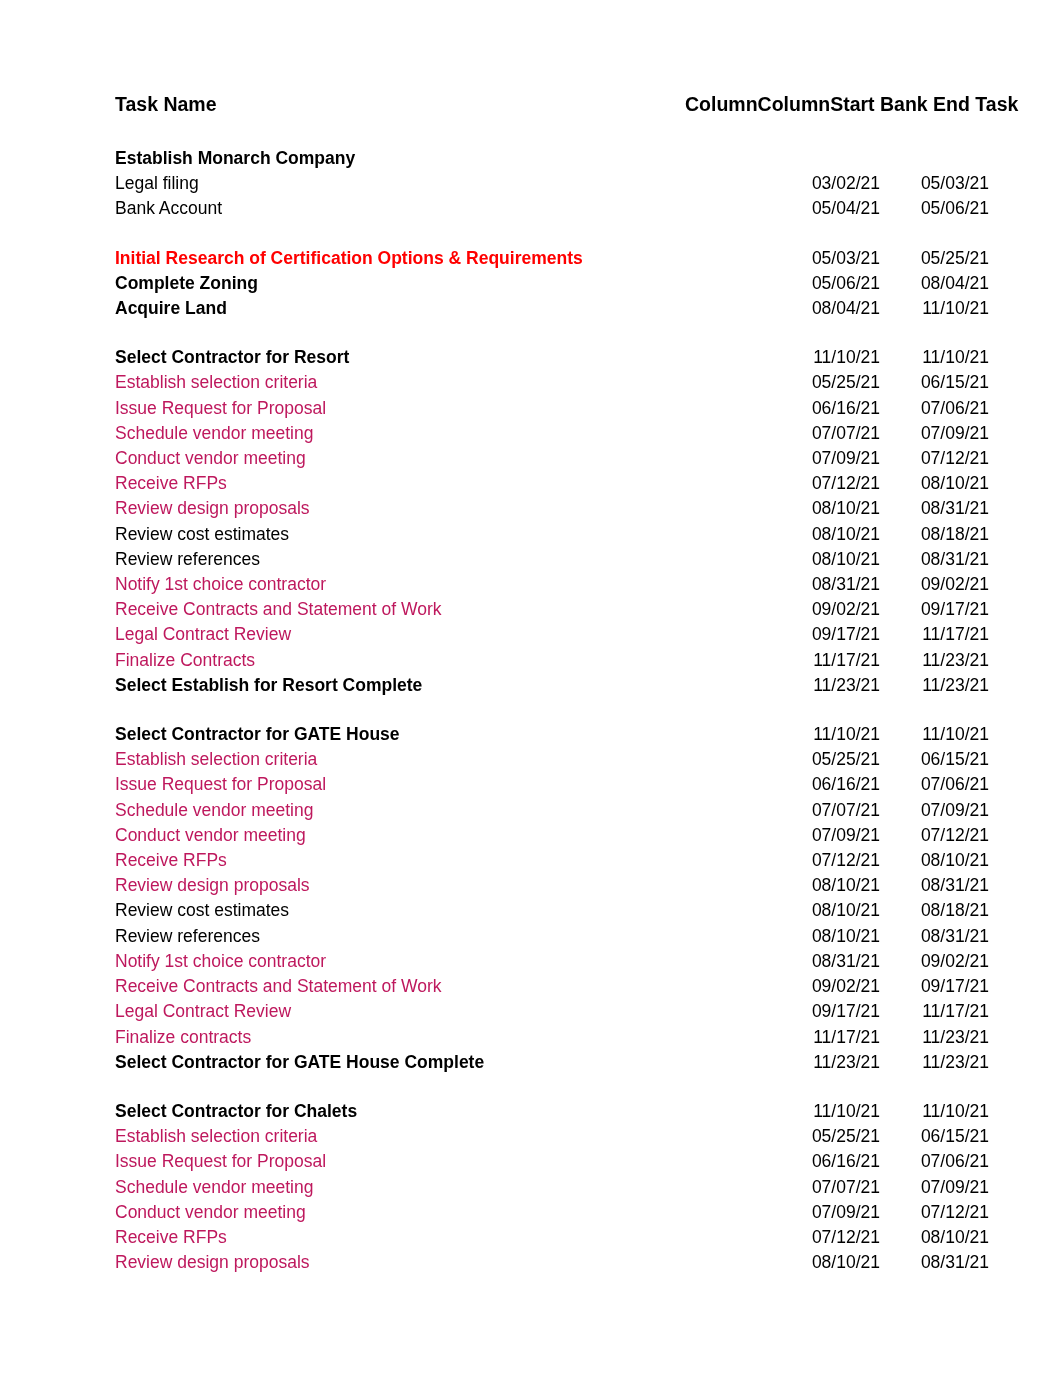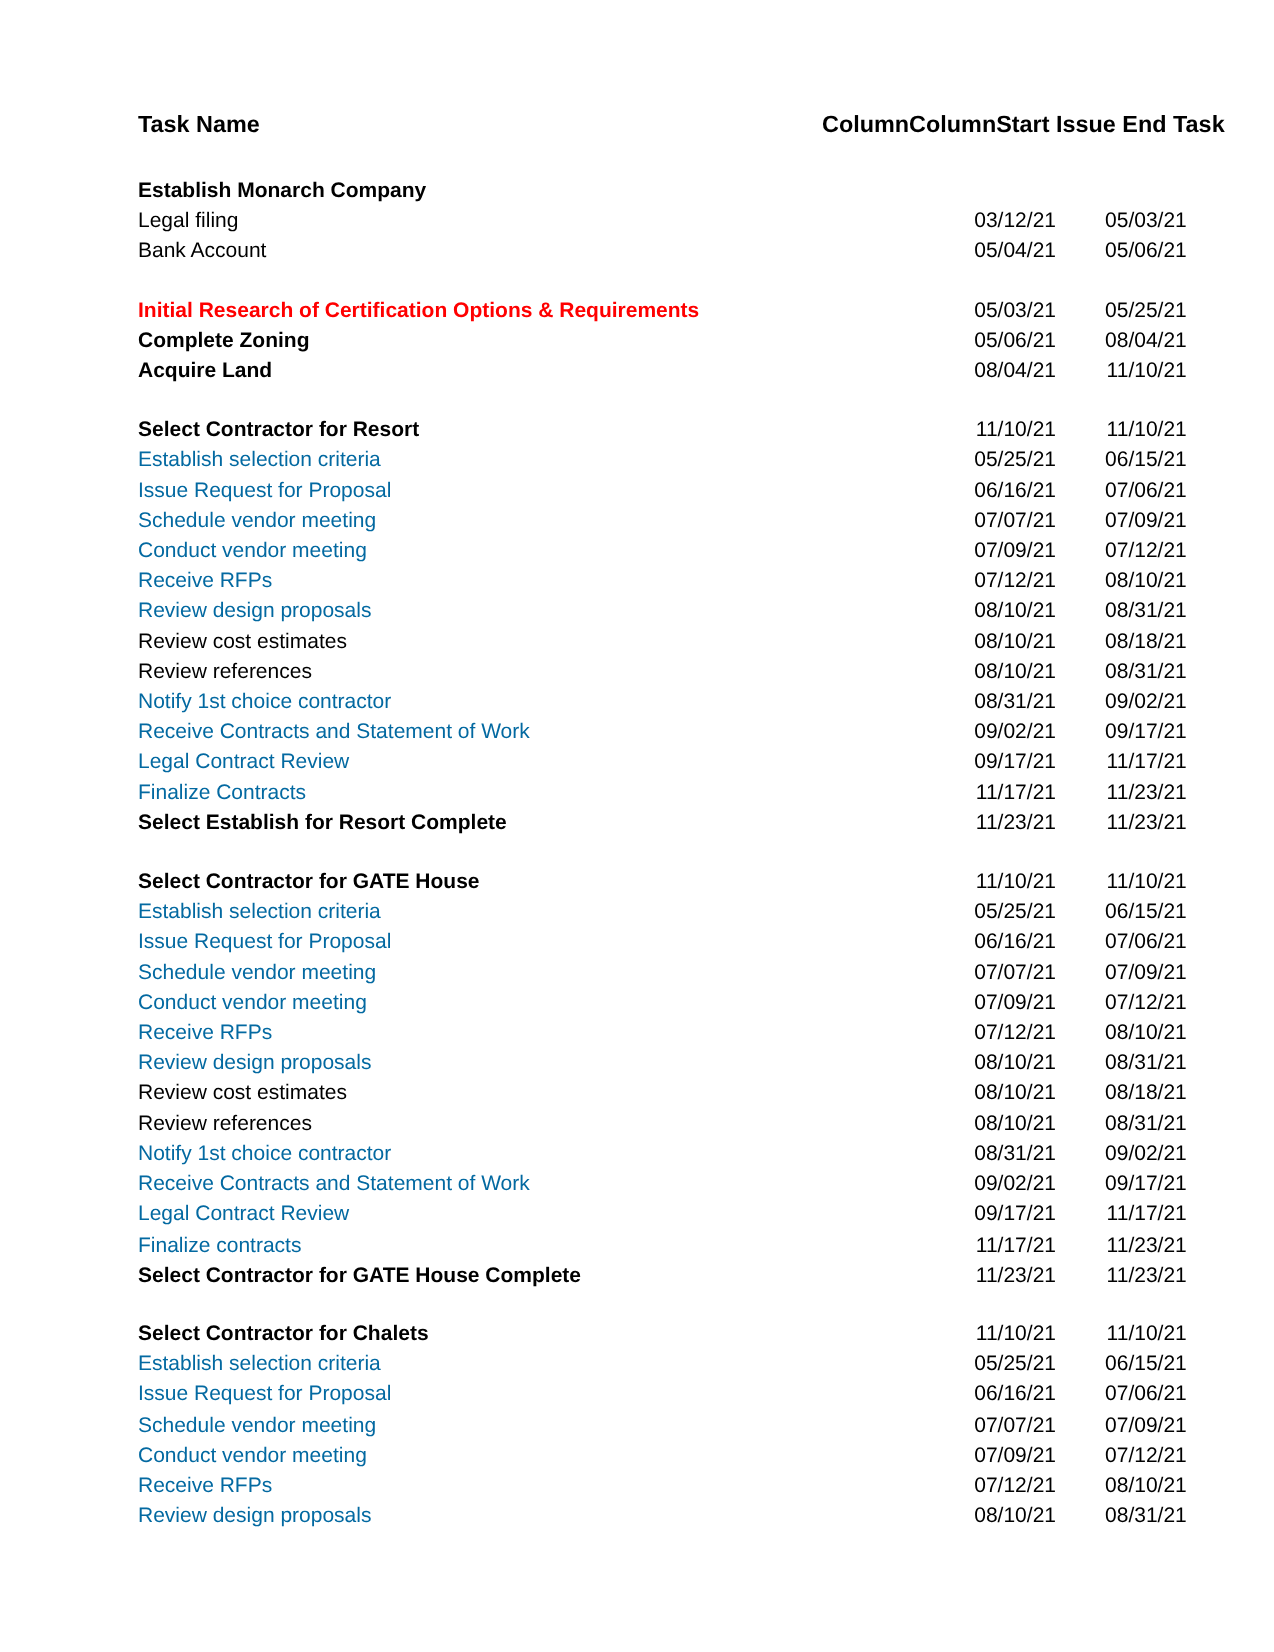--- a/index.html
+++ b/index.html
@@ -67,21 +67,21 @@
     margin: 0;
     vertical-align: baseline;
     white-space: nowrap;
   }
   td.task-cell  { text-align: left; padding-right: 6px; }
   td.date-cell  { text-align: right; font-size: 17.5px; color: #000000; }
   td.start-cell { padding-right: 0px; }
   td.end-cell   { padding-right: 0px; }
 
   tr.row-bold td.task-cell { font-weight: bold; }
-  tr.row-red  td.task-cell { color: #0369a1; }
+  tr.row-red  td.task-cell { color: #be185d; }
   tr.row-red.row-bold td.task-cell { color: #ff0000; font-weight: bold; }
 
   tr.spacer-row td {
     height: 24px;
     line-height: 24px;
     font-size: 17.5px;
   }
 
   .header-gap { height: 27px; }
 </style>
@@ -95,41 +95,41 @@
         <col class="c-task">
         <col class="c-colA">
         <col class="c-colB">
         <col class="c-start">
         <col class="c-end">
       </colgroup>
       <thead>
         <tr>
           <th class="h-task">Task Name</th>
           <th class="h-col" colspan="3">
-            <div class="hdr-right-group"><span>Column</span><span>Column</span><span>Start Issue</span>&nbsp;<span>End Task</span></div>
+            <div class="hdr-right-group"><span>Column</span><span>Column</span><span>Start Bank</span>&nbsp;<span>End Task</span></div>
           </th>
           <th></th>
         </tr>
         <tr>
           <td class="header-gap" colspan="5"></td>
         </tr>
       </thead>
       <tbody id="task-rows">
           <tr class="task-row row-bold">
             <td class="task-cell">Establish Monarch Company</td>
             <td class="date-cell"></td>
             <td class="date-cell"></td>
             <td class="date-cell start-cell"></td>
             <td class="date-cell end-cell"></td>
           </tr>
           <tr class="task-row">
             <td class="task-cell">Legal filing</td>
             <td class="date-cell"></td>
             <td class="date-cell"></td>
-            <td class="date-cell start-cell">03/12/21</td>
+            <td class="date-cell start-cell">03/02/21</td>
             <td class="date-cell end-cell">05/03/21</td>
           </tr>
           <tr class="task-row">
             <td class="task-cell">Bank Account</td>
             <td class="date-cell"></td>
             <td class="date-cell"></td>
             <td class="date-cell start-cell">05/04/21</td>
             <td class="date-cell end-cell">05/06/21</td>
           </tr>
           <tr class="spacer-row">

